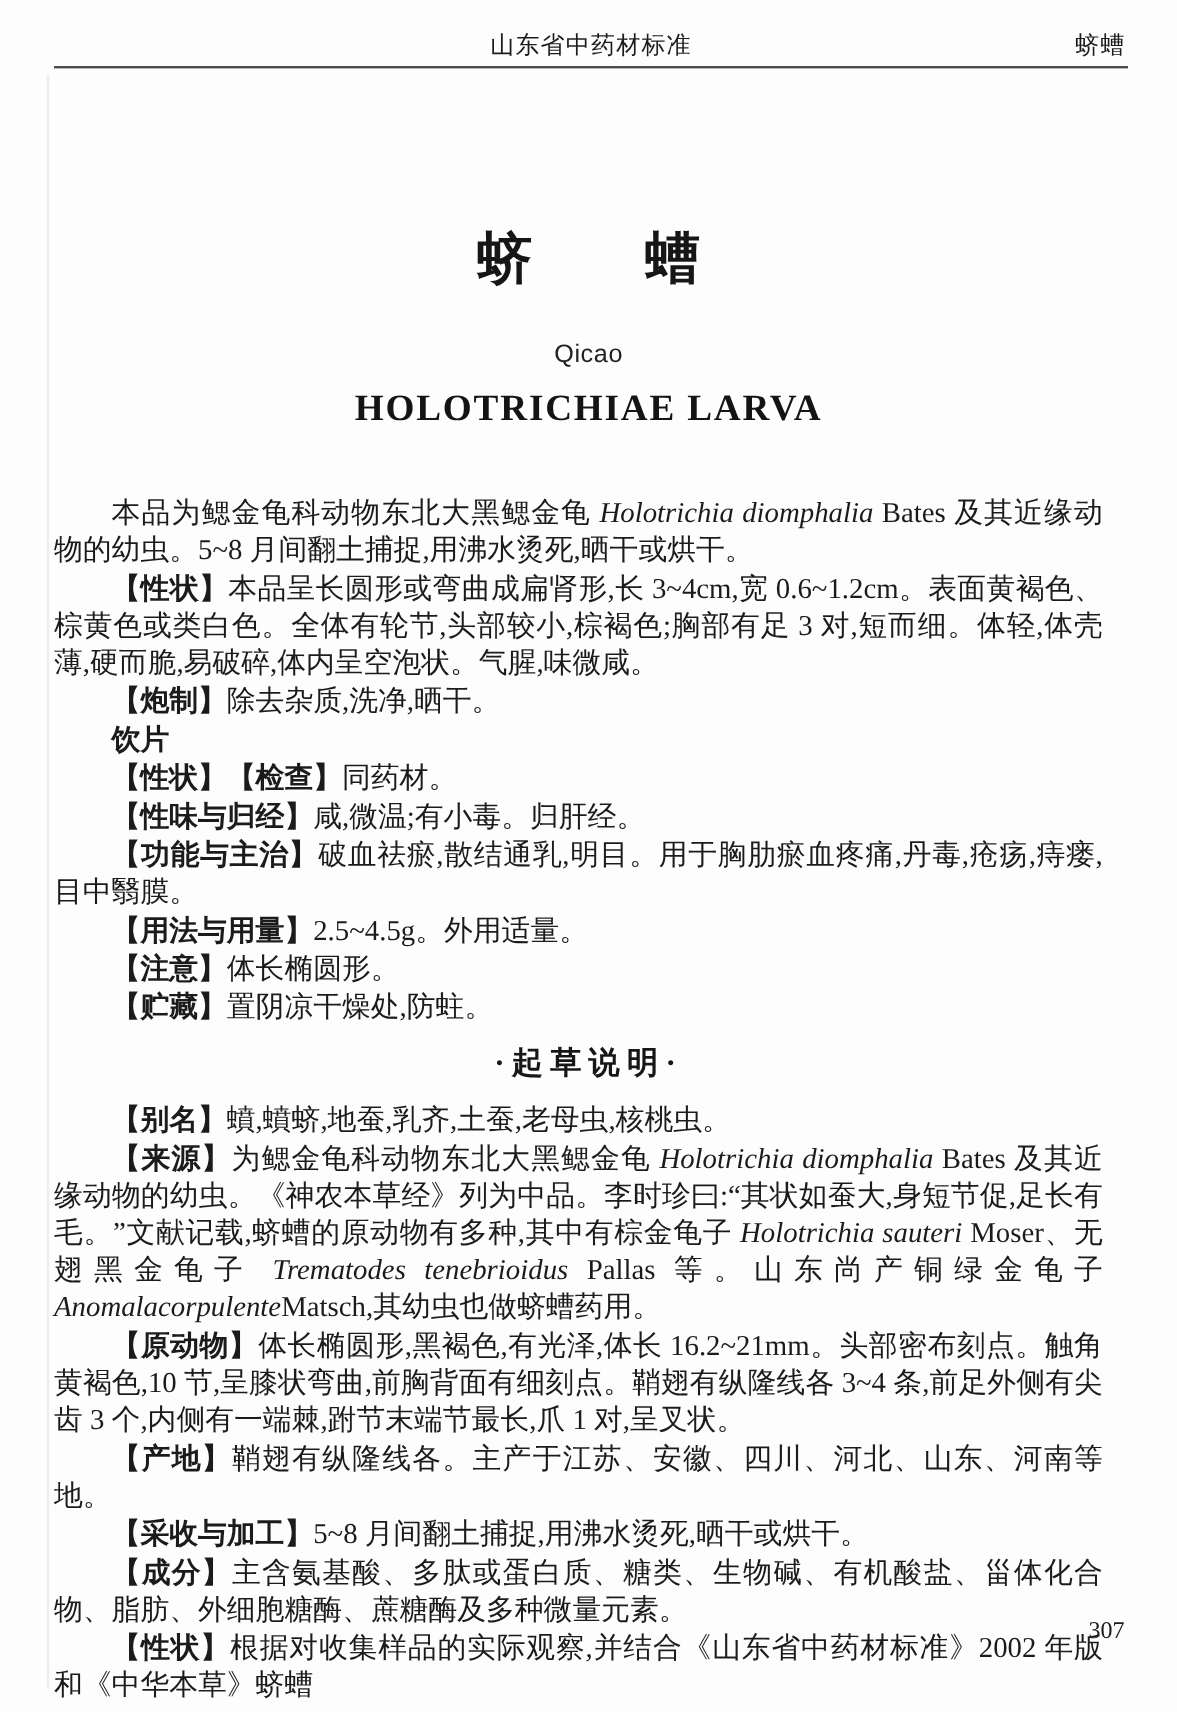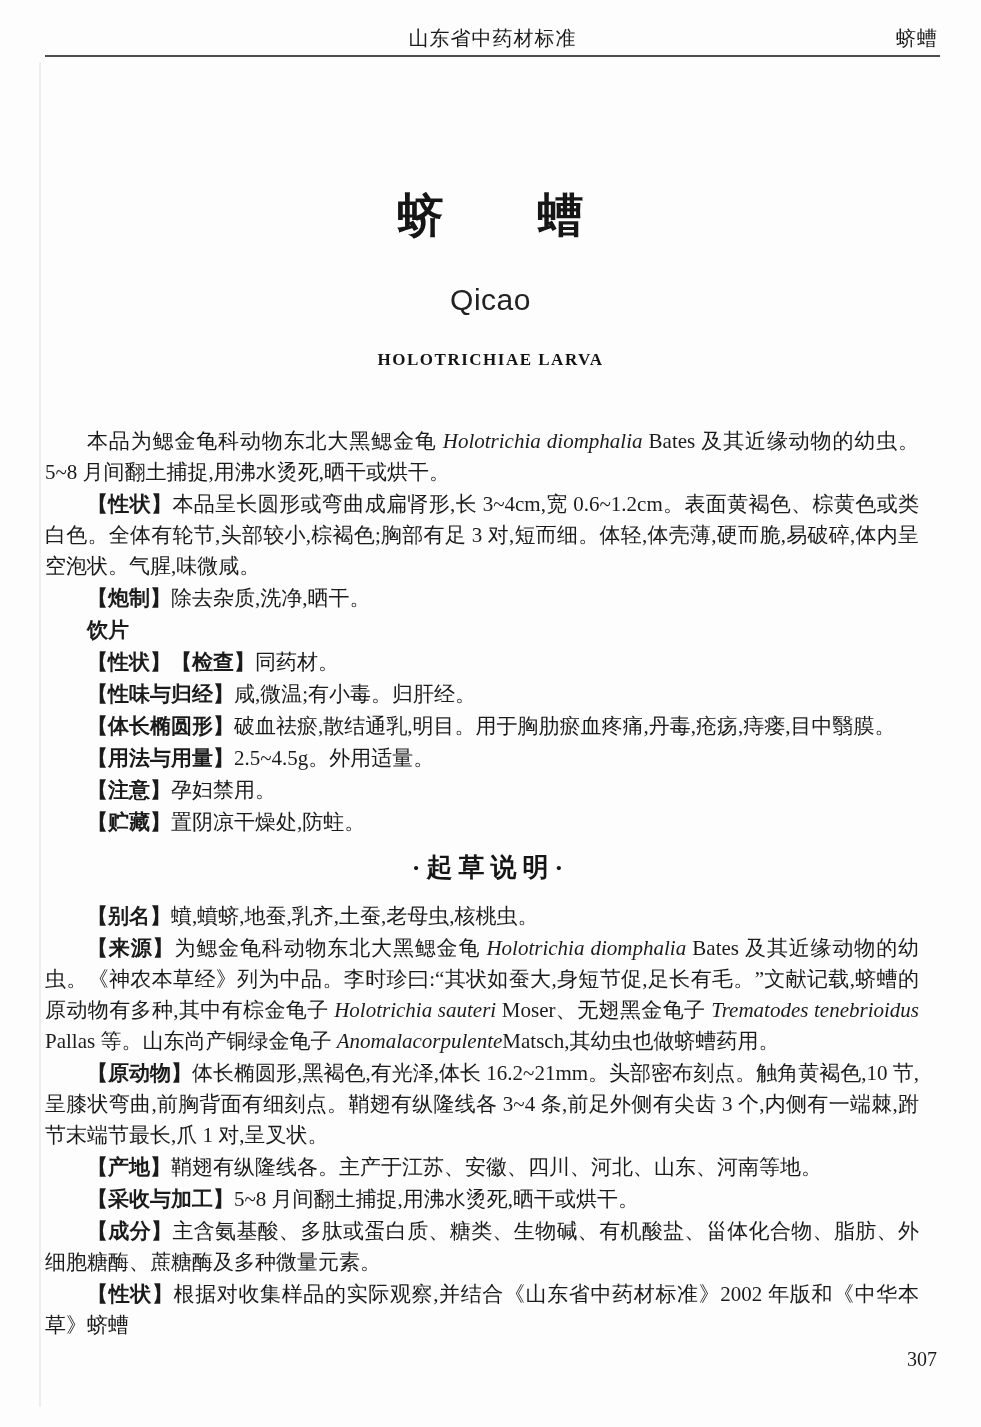--- a/index.html
+++ b/index.html
@@ -34,33 +34,33 @@
     background:#4d4d4d;
   }
   
   .title-block{padding-top:192px;text-align:center;}
   .main-title{
     margin:0;display:flex;justify-content:center;column-gap:94px;
     font-size:46px;font-weight:700;line-height:1;color:#161616;
     font-family:"Liberation Sans","DejaVu Sans",sans-serif;
   }
   .pinyin{
-    margin-top:47px;font-size:30px;line-height:1;color:#222;
+    margin-top:47px;font-size:21px;line-height:1;color:#222;
     font-family:"Liberation Sans","DejaVu Sans",sans-serif;
     letter-spacing:0.5px;
   }
   .latin-name{
-    margin-top:36px;font-size:17px;line-height:1;font-weight:700;
+    margin-top:18px;font-size:31px;line-height:1;font-weight:700;
     letter-spacing:1.5px;color:#141414;
     font-family:"Liberation Serif","DejaVu Serif",serif;
   }
   
   .content{
     margin:0 62px 0 45px;
-    font-size:21px;line-height:31px;
+    font-size:24px;line-height:31px;
     text-align:justify;
   }
   .content-monograph{margin-top:58px;}
   .content p{margin:0;text-indent:2em;}
   .seg-b{
     font-weight:700;
     font-family:"Liberation Sans","DejaVu Sans",sans-serif;
   }
   .seg-i{font-style:italic;}
   .draft-heading{
@@ -96,23 +96,23 @@
     <div class="latin-name">HOLOTRICHIAE LARVA</div>
   </div>
 
   <div class="content content-monograph">
     <p><span>本品为鳃金龟科动物东北大黑鳃金龟 </span><span class="seg-i">Holotrichia diomphalia</span><span> Bates 及其近缘动物的幼虫。5~8 月间翻土捕捉,用沸水烫死,晒干或烘干。</span></p>
     <p><span class="seg-b">【性状】</span><span>本品呈长圆形或弯曲成扁肾形,长 3~4cm,宽 0.6~1.2cm。表面黄褐色、棕黄色或类白色。全体有轮节,头部较小,棕褐色;胸部有足 3 对,短而细。体轻,体壳薄,硬而脆,易破碎,体内呈空泡状。气腥,味微咸。</span></p>
     <p><span class="seg-b">【炮制】</span><span>除去杂质,洗净,晒干。</span></p>
     <p><span class="seg-b">饮片</span></p>
     <p><span class="seg-b">【性状】【检查】</span><span>同药材。</span></p>
     <p><span class="seg-b">【性味与归经】</span><span>咸,微温;有小毒。归肝经。</span></p>
-    <p><span class="seg-b">【体长椭圆形】</span><span>破血祛瘀,散结通乳,明目。用于胸肋瘀血疼痛,丹毒,疮疡,痔瘘,目中翳膜。</span></p>
+    <p><span class="seg-b">【功能与主治】</span><span>破血祛瘀,散结通乳,明目。用于胸肋瘀血疼痛,丹毒,疮疡,痔瘘,目中翳膜。</span></p>
     <p><span class="seg-b">【用法与用量】</span><span>2.5~4.5g。外用适量。</span></p>
-    <p><span class="seg-b">【注意】</span><span>孕妇禁用。</span></p>
+    <p><span class="seg-b">【注意】</span><span>体长椭圆形。</span></p>
     <p><span class="seg-b">【贮藏】</span><span>置阴凉干燥处,防蛀。</span></p>
   </div>
 
   <h2 class="draft-heading">·起草说明·</h2>
 
   <div class="content content-draft">
     <p><span class="seg-b">【别名】</span><span>蟦,蟦蛴,地蚕,乳齐,土蚕,老母虫,核桃虫。</span></p>
     <p><span class="seg-b">【来源】</span><span>为鳃金龟科动物东北大黑鳃金龟 </span><span class="seg-i">Holotrichia diomphalia</span><span> Bates 及其近缘动物的幼虫。《神农本草经》列为中品。李时珍曰:“其状如蚕大,身短节促,足长有毛。”文献记载,蛴螬的原动物有多种,其中有棕金龟子 </span><span class="seg-i">Holotrichia sauteri</span><span> Moser、无翅黑金龟子 </span><span class="seg-i">Trematodes tenebrioidus</span><span> Pallas 等。山东尚产铜绿金龟子 </span><span class="seg-i">Anomalacorpulente</span><span>Matsch,其幼虫也做蛴螬药用。</span></p>
     <p><span class="seg-b">【原动物】</span><span>体长椭圆形,黑褐色,有光泽,体长 16.2~21mm。头部密布刻点。触角黄褐色,10 节,呈膝状弯曲,前胸背面有细刻点。鞘翅有纵隆线各 3~4 条,前足外侧有尖齿 3 个,内侧有一端棘,跗节末端节最长,爪 1 对,呈叉状。</span></p>
     <p><span class="seg-b">【产地】</span><span>鞘翅有纵隆线各。主产于江苏、安徽、四川、河北、山东、河南等地。</span></p>

